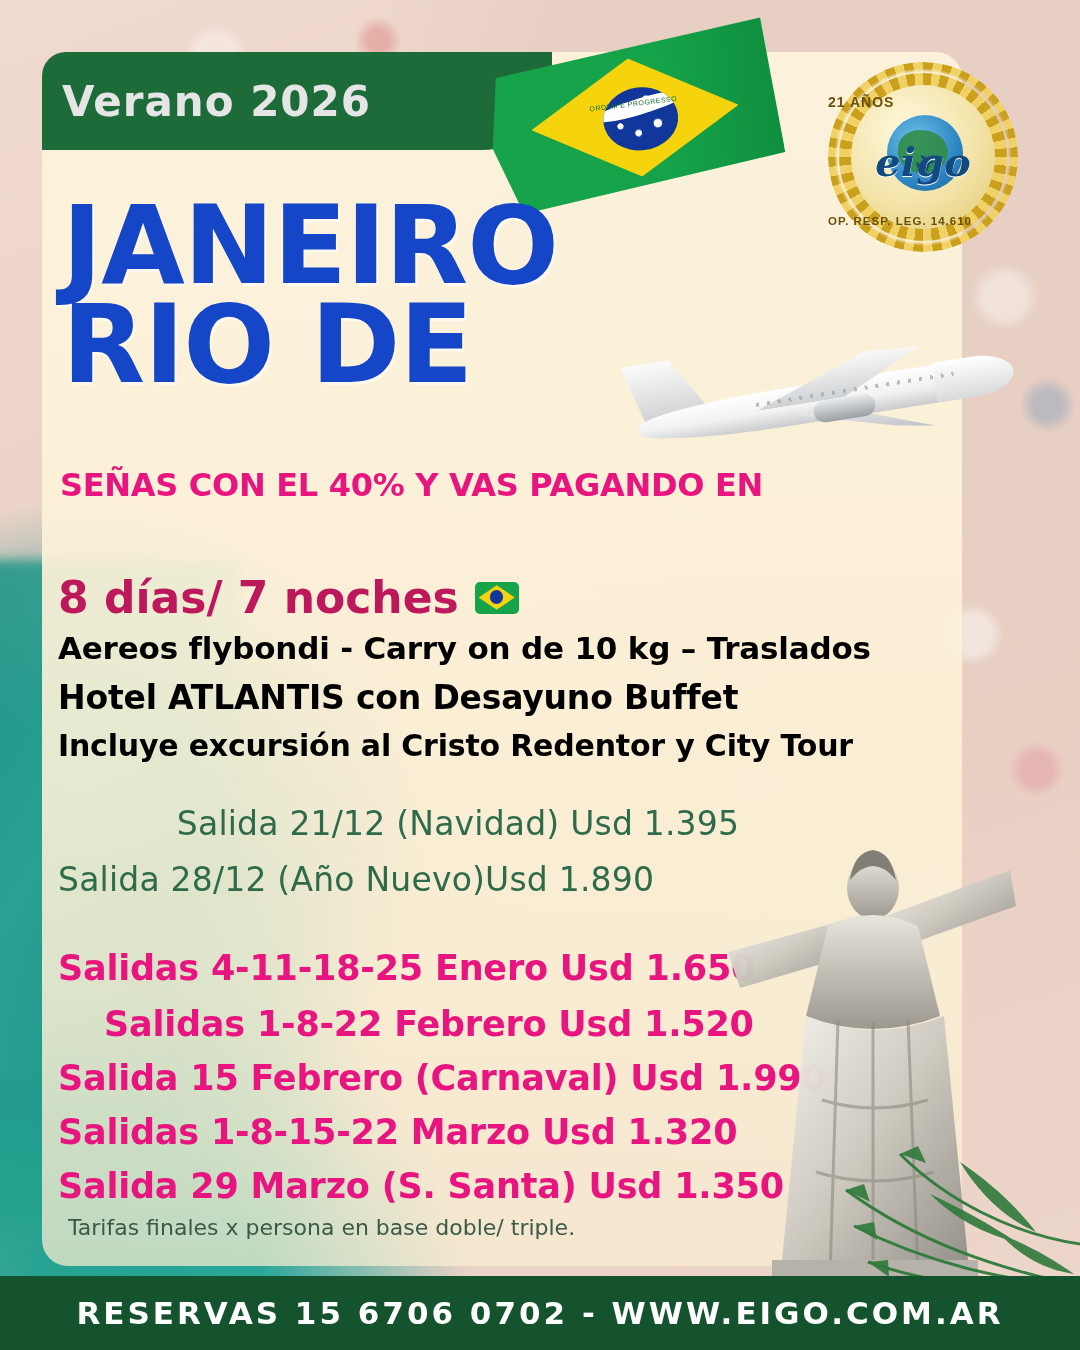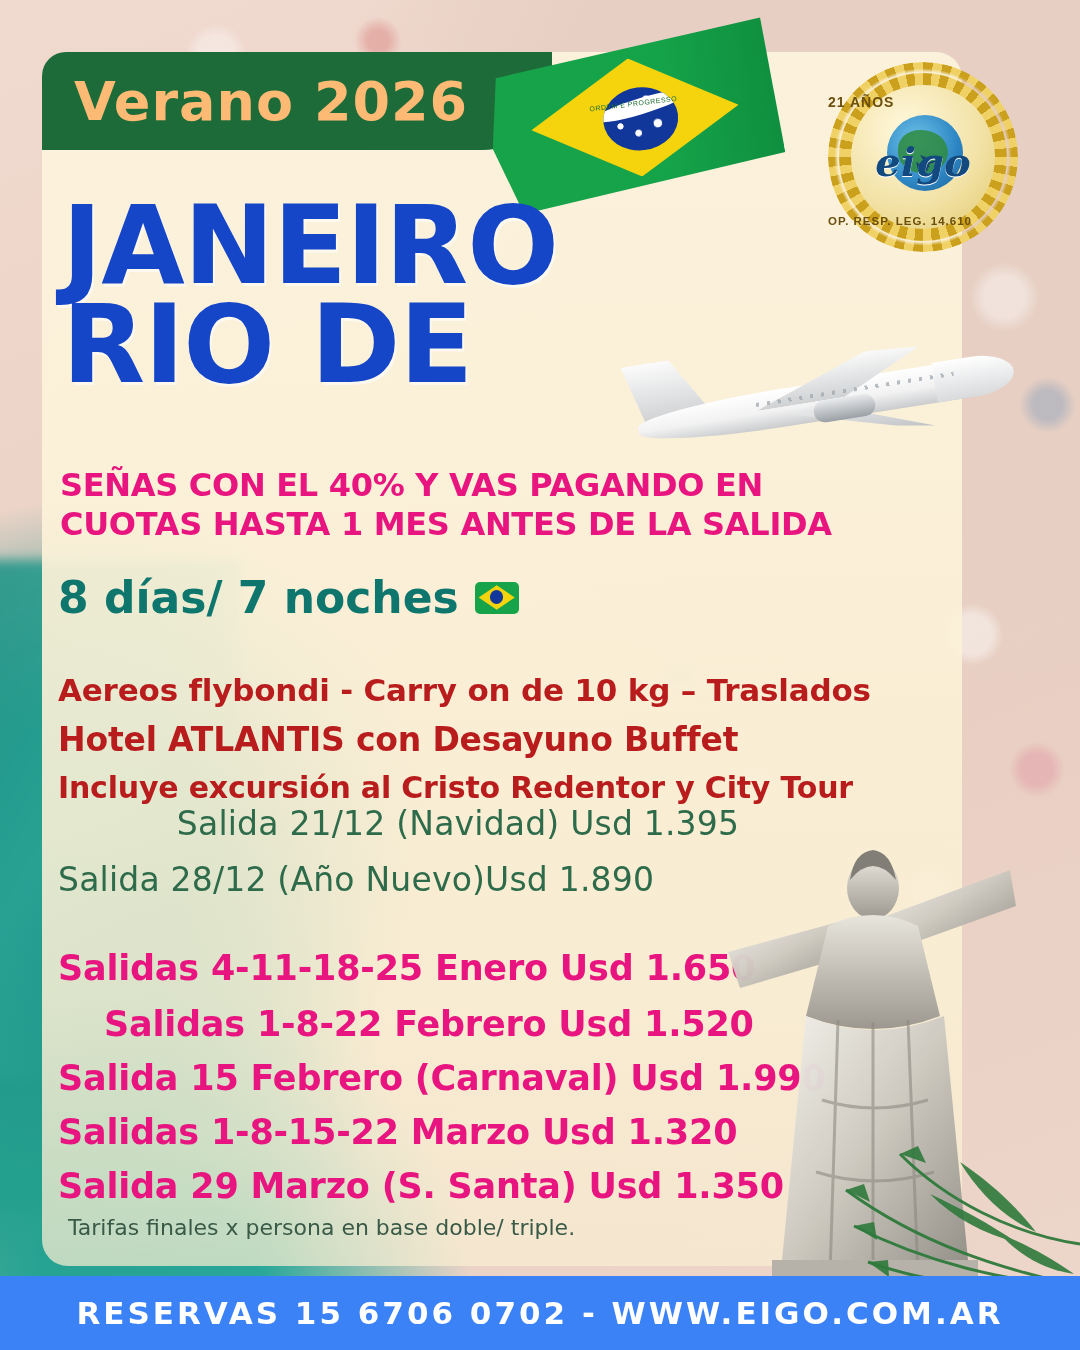--- a/index.html
+++ b/index.html
@@ -55,25 +55,25 @@
 
   
   .pill {
     position:absolute; left:42px; top:52px;
     width:510px; height:98px;
     background:#1d6b38;
     border-radius:24px 0 70px 0;
     display:flex; align-items:center;
   }
   .pill-text {
-    color:#fdba74;
-    font-size:54px;
+    color:#e5e5e5;
+    font-size:42px;
     font-weight:bold;
     letter-spacing:1px;
-    padding-left:32px;
+    padding-left:20px;
     font-family:"DejaVu Sans", sans-serif;
   }
 
   
   .flag {
     position:absolute; left:490px; top:30px; width:290px; height:175px;
     transform:rotate(-7deg);
   }
   .flag .green {
     position:absolute; inset:0;
@@ -231,46 +231,45 @@
     color:#e8147f;
     font-family:"DejaVu Sans", sans-serif;
     font-weight:bold;
     font-size:32px;
     line-height:1.22;
     letter-spacing:-.3px;
   }
 
   .days {
     position:absolute; left:58px; top:572px;
-    color:#0f766e;
+    color:#be185d;
     font-family:"DejaVu Sans", sans-serif;
     font-weight:bold;
     font-size:44px;
     display:flex; align-items:center; gap:16px;
   }
   .mini-flag {
     display:inline-block; width:44px; height:32px; border-radius:5px;
     background:#17a34a; position:relative; overflow:hidden;
   }
   .mini-flag::before{
     content:""; position:absolute; left:9%; top:12%; width:82%; height:76%;
     background:#f5d40e; clip-path:polygon(50% 0,100% 50%,50% 100%,0 50%);
   }
   .mini-flag::after{
     content:""; position:absolute; left:35%; top:28%; width:30%; height:42%;
     background:#12379b; border-radius:50%;
   }
 
   .incl {
     position:absolute; left:58px; width:870px;
-    color:#b91c1c;
+    color:#000000;
     font-family:"DejaVu Sans", sans-serif;
     font-weight:bold;
     letter-spacing:-.2px;
-    margin-top:42px;
   }
   .incl.l1 { top:630px; font-size:31px; }
   .incl.l2 { top:678px; font-size:33px; }
   .incl.l3 { top:728px; font-size:30px; }
 
   .salida-green {
     position:absolute; left:58px; width:800px;
     color:#2e6b4a;
     font-family:"DejaVu Sans", sans-serif;
     font-size:33px;
@@ -309,21 +308,21 @@
 
   
   .palm {
     position:absolute; right:0; bottom:56px; width:330px; height:300px;
     pointer-events:none;
   }
 
   
   .footer {
     position:absolute; left:0; right:0; bottom:0; height:74px;
-    background:#3b82f6;
+    background:#14532d;
     display:flex; align-items:center; justify-content:center;
   }
   .footer span {
     color:#fff;
     font-family:"DejaVu Sans", sans-serif;
     font-weight:bold;
     font-size:31px;
     letter-spacing:3px;
   }
 </style>
@@ -367,21 +366,20 @@
   <div class="body"></div>
   <div class="nose"></div>
   <div class="wing2"></div>
   <div class="wing"></div>
   <div class="engine"></div>
   <div class="win"></div>
 </div>
 
 <div class="pink-head">
   <div>SEÑAS CON EL 40% Y VAS PAGANDO EN</div>
-  <div>CUOTAS HASTA 1 MES ANTES DE LA SALIDA</div>
 </div>
 
 <div class="days">
   <span>8 días/ 7 noches</span>
   <span class="mini-flag"></span>
 </div>
 
 <div class="incl l1">Aereos flybondi - Carry on de 10 kg – Traslados</div>
 <div class="incl l2">Hotel ATLANTIS con Desayuno Buffet</div>
 <div class="incl l3">Incluye excursión al Cristo Redentor y City Tour</div>

